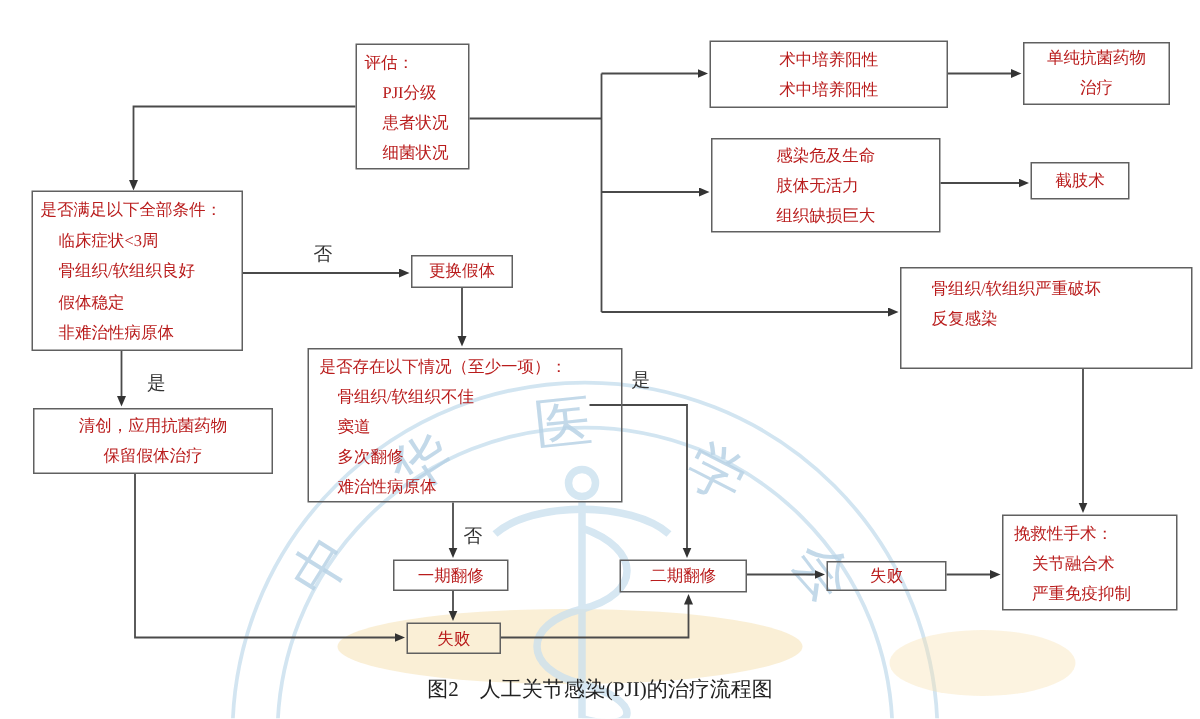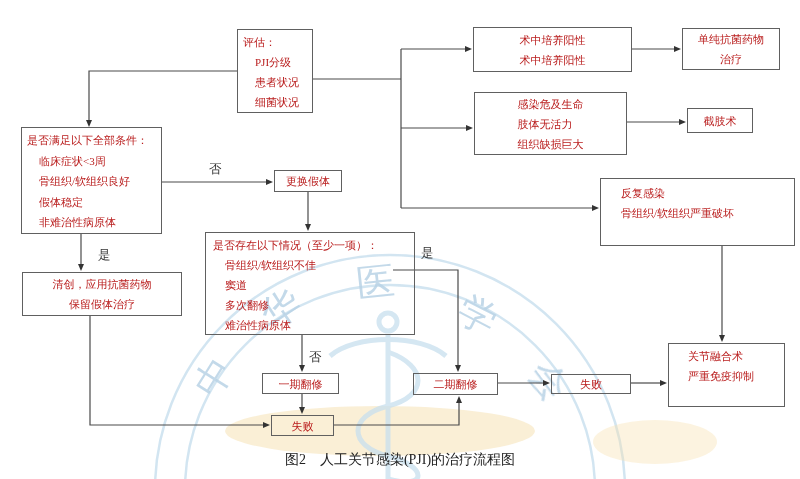--- a/index.html
+++ b/index.html
@@ -134,33 +134,34 @@
   </div>
 
   <div class="box ctr" style="left:682px;top:28px;width:98px;height:42px;flex-direction:column;">
     <div class="bl">单纯抗菌药物</div>
     <div class="bl">治疗</div>
   </div>
 
   <div class="box ctr" style="left:687px;top:108px;width:66px;height:25px;">截肢术</div>
 
   <div class="box list" style="left:600px;top:178px;width:195px;height:68px;">
+    <div class="bl">骨组织/软组织严重破坏</div>
     <div class="bl">反复感染</div>
-    <div class="bl">骨组织/软组织严重破坏</div>
   </div>
 
   <div class="box ctr" style="left:262px;top:373px;width:77px;height:21px;">一期翻修</div>
 
   <div class="box ctr" style="left:271px;top:415px;width:63px;height:21px;">失败</div>
 
   <div class="box ctr" style="left:413px;top:373px;width:85px;height:22px;">二期翻修</div>
 
   <div class="box ctr" style="left:551px;top:374px;width:80px;height:20px;">失败</div>
 
   <div class="box hdr" style="left:668px;top:343px;width:117px;height:64px;padding-left:7px;">
+    <div class="bl">挽救性手术：</div>
     <div class="bl ind">关节融合术</div>
     <div class="bl ind">严重免疫抑制</div>
   </div>
 
   <div class="elabel" style="left:209px;top:161px;">否</div>
   <div class="elabel" style="left:98px;top:247px;">是</div>
   <div class="elabel" style="left:309px;top:349px;">否</div>
   <div class="elabel" style="left:421px;top:245px;">是</div>
 
   <div class="caption">

